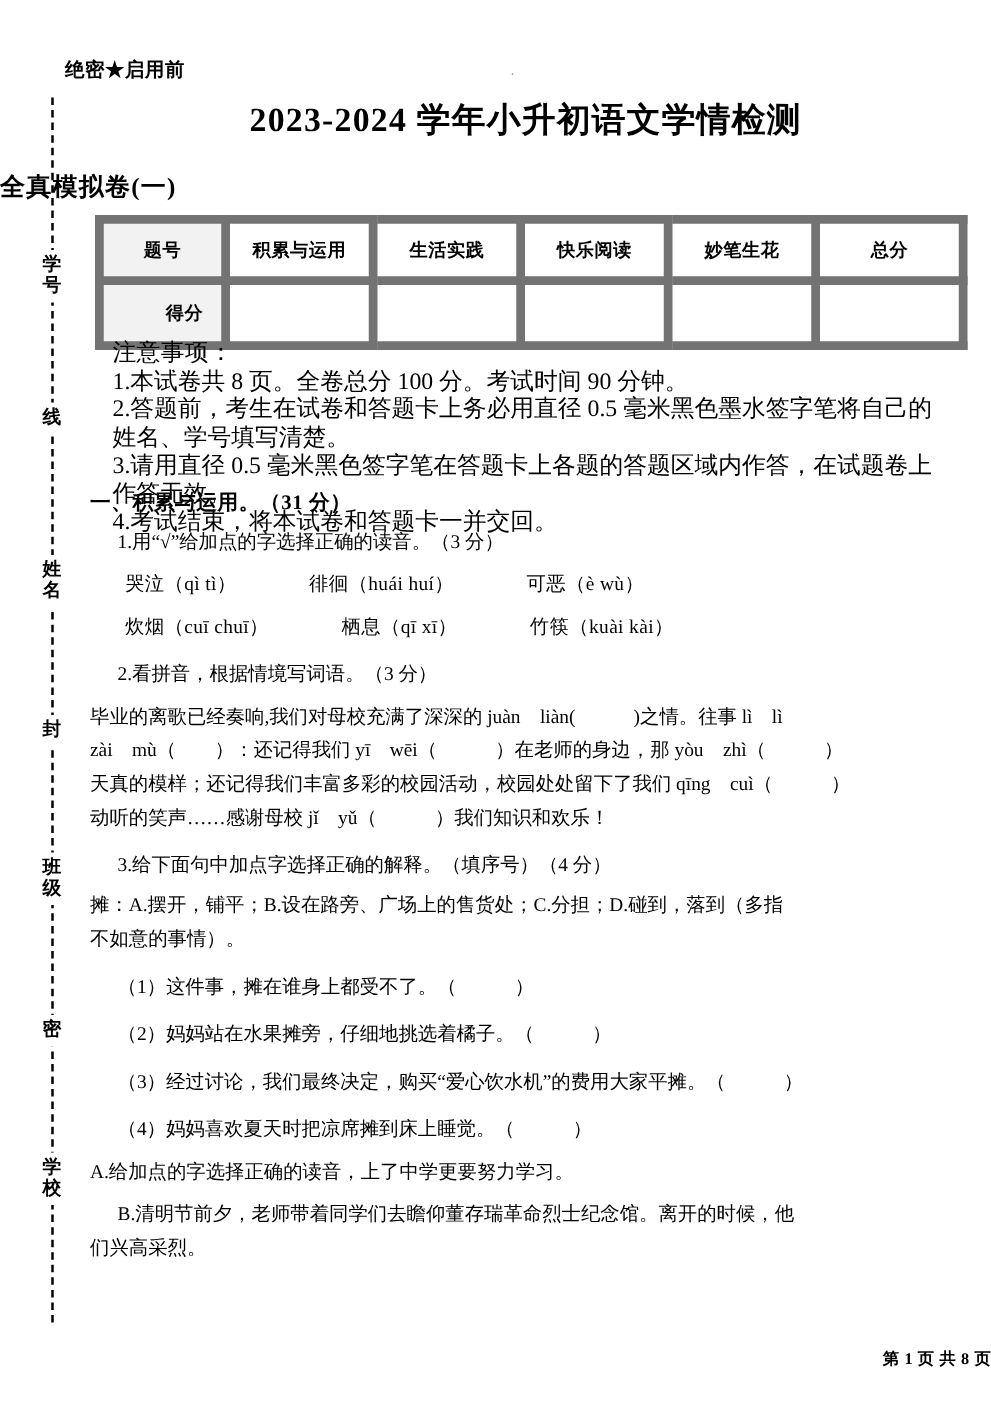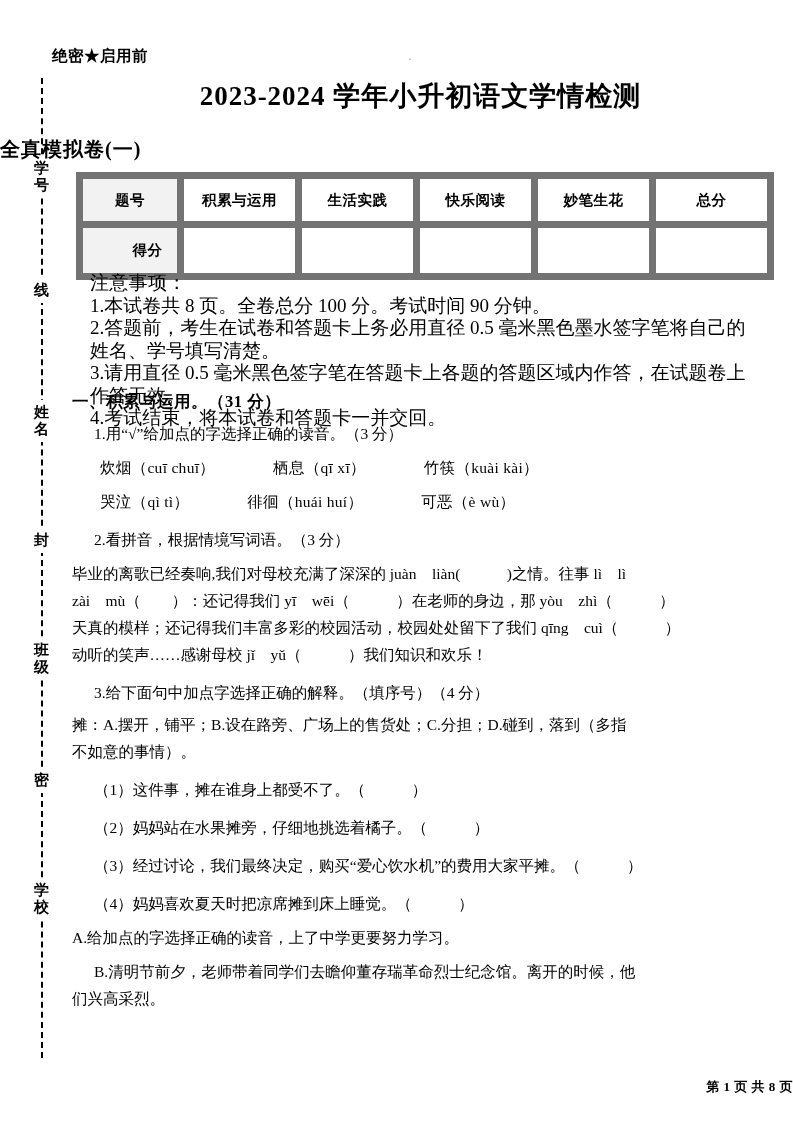--- a/index.html
+++ b/index.html
@@ -41,20 +41,21 @@
     left: 0;
     width: 28px;
     text-align: center;
     font-size: 15px;
     font-weight: bold;
     letter-spacing: 1px;
     line-height: 17px;
     background: #fff;
     padding: 4px 0;
     font-family: "Liberation Serif", "DejaVu Serif", serif;
+    margin-top: 44px;
   }
 
   
   .secret-label {
     position: absolute;
     left: 52px;
     top: 46px;
     font-size: 15.5px;
     font-weight: bold;
     letter-spacing: 0.5px;
@@ -214,24 +215,24 @@
     <p>3.请用直径 0.5 毫米黑色签字笔在答题卡上各题的答题区域内作答，在试题卷上作答无效。</p>
     <p>4.考试结束，将本试卷和答题卡一并交回。</p>
   </div>
 
   <div class="content">
 
     <p class="sec-title">一、积累与运用。（31 分）</p>
 
     <p class="indent1 mt4">1.用“√”给加点的字选择正确的读音。（3 分）</p>
     <p class="pinyin-row mt6">
-      <span>炊烟（cuī  chuī）</span><span class="gap-l"></span><span>栖息（qī  xī）</span><span class="gap-l"></span><span>竹筷（kuài  kài）</span>
+      <span>哭泣（qì  tì）</span><span class="gap-l"></span><span>徘徊（huái  huí）</span><span class="gap-l"></span><span>可恶（è  wù）</span>
     </p>
     <p class="pinyin-row mt6">
-      <span>哭泣（qì  tì）</span><span class="gap-l"></span><span>徘徊（huái  huí）</span><span class="gap-l"></span><span>可恶（è  wù）</span>
+      <span>炊烟（cuī  chuī）</span><span class="gap-l"></span><span>栖息（qī  xī）</span><span class="gap-l"></span><span>竹筷（kuài  kài）</span>
     </p>
 
     <p class="indent1 mt10">2.看拼音，根据情境写词语。（3 分）</p>
     <p class="mt6">毕业的离歌已经奏响,我们对母校充满了深深的 juàn　liàn(　　　)之情。往事 lì　lì</p>
     <p>zài　mù（　　）：还记得我们 yī　wēi（　　　）在老师的身边，那 yòu　zhì（　　　）</p>
     <p>天真的模样；还记得我们丰富多彩的校园活动，校园处处留下了我们 qīng　cuì（　　　）</p>
     <p>动听的笑声……感谢母校 jǐ　yǔ（　　　）我们知识和欢乐！</p>
 
     <p class="indent1 mt10">3.给下面句中加点字选择正确的解释。（填序号）（4 分）</p>
     <p class="mt4">摊：A.摆开，铺平；B.设在路旁、广场上的售货处；C.分担；D.碰到，落到（多指</p>

